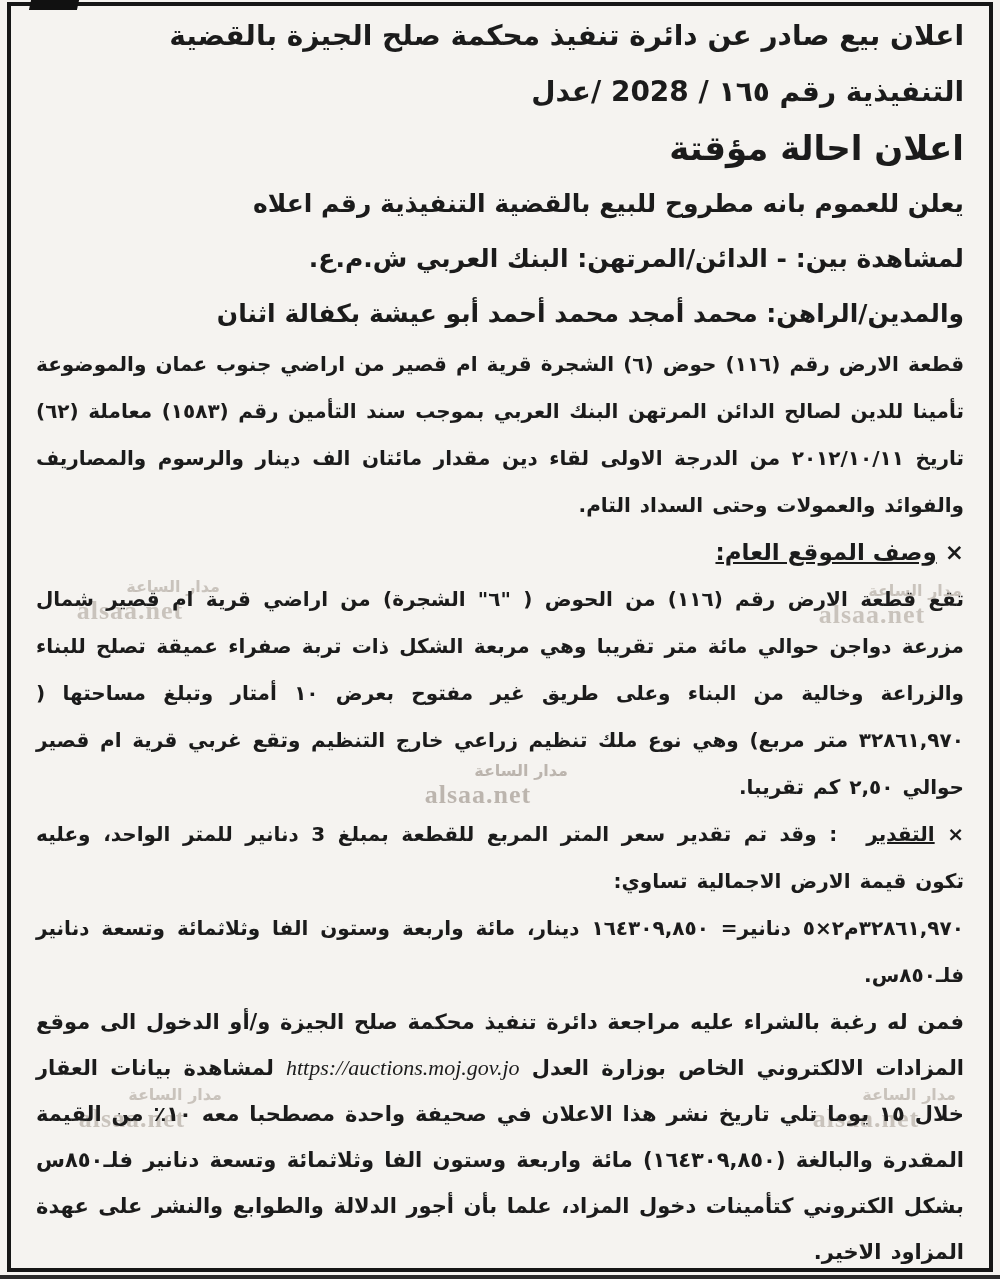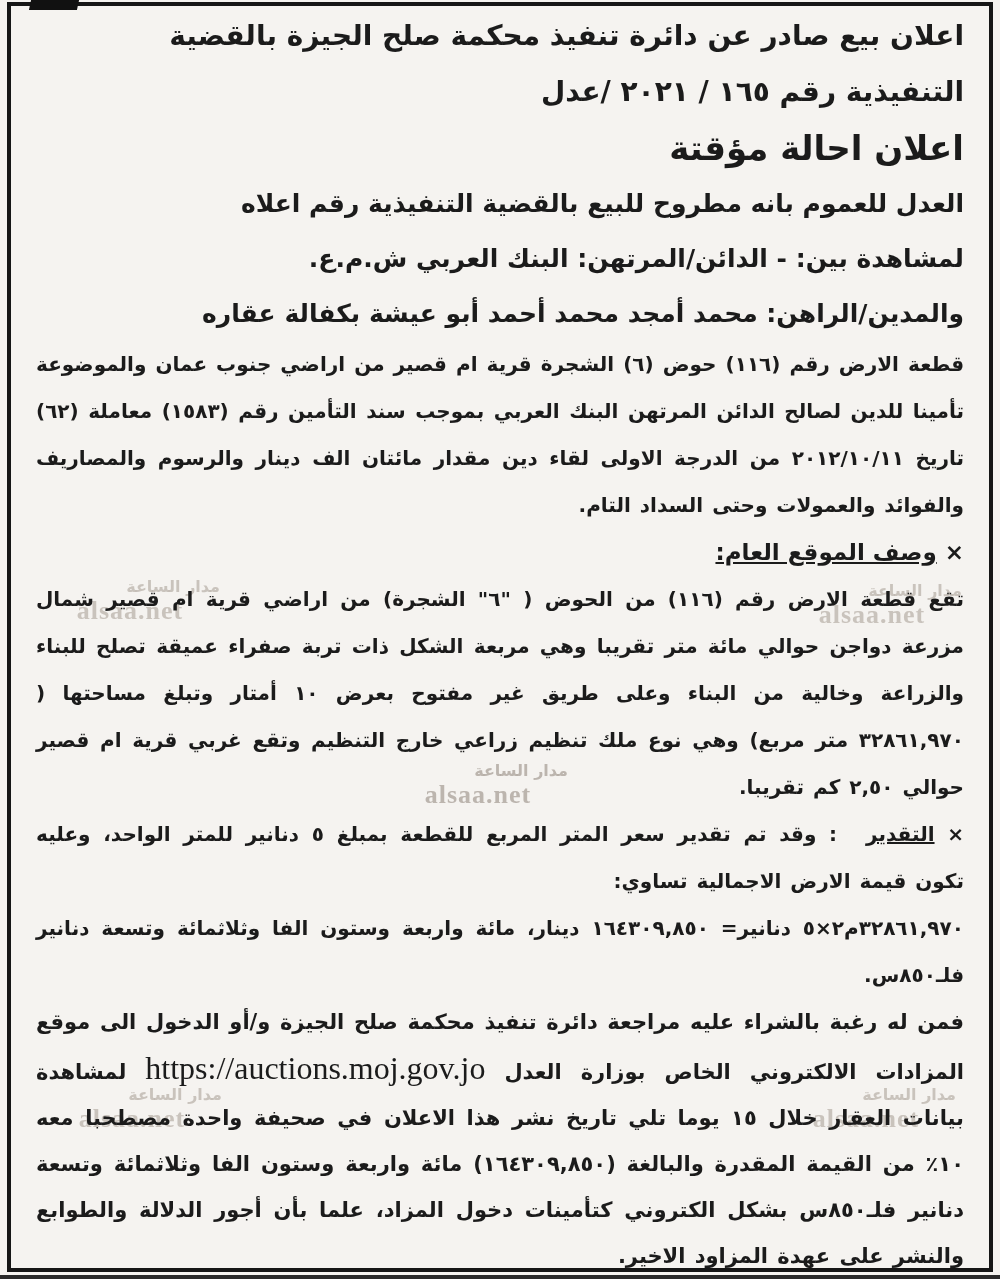--- a/index.html
+++ b/index.html
@@ -52,24 +52,25 @@
   .section-head {
     font-size: 23px;
     font-weight: 700;
     line-height: 47px;
     text-align: right;
   }
   .underline { text-decoration: underline; margin-left: 29px; }
   .url {
     font-family: "Liberation Serif", serif;
     font-weight: 400;
-    font-size: 32px;
+    font-size: 22px;
     white-space: nowrap;
     direction: ltr;
     unicode-bidi: embed;
+    font-style: italic;
   }
   .watermark {
     position: absolute;
     width: 180px;
     text-align: center;
     color: rgba(152, 142, 131, 0.48);
     pointer-events: none;
     line-height: 1.15;
   }
   .watermark .wm-ar { display: block; font-size: 16px; font-weight: 700; text-align: right; }
@@ -110,33 +111,33 @@
     <span class="wm-ar">مدار الساعة</span>
     <span class="wm-latin">alsaa.net</span>
   </div>
   <div class="watermark wm-5">
     <span class="wm-ar">مدار الساعة</span>
     <span class="wm-latin">alsaa.net</span>
   </div>
 
   <div class="content" dir="rtl">
     <div class="hline h1">اعلان بيع صادر عن دائرة تنفيذ محكمة صلح الجيزة بالقضية</div>
-    <div class="hline h1">التنفيذية رقم ١٦٥ / ٢٠٢١ /عدل</div>
+    <div class="hline h1">التنفيذية رقم ١٦٥ / 2028 /عدل</div>
     <div class="hline h2">اعلان احالة مؤقتة</div>
-    <div class="hline h3">العدل للعموم بانه مطروح للبيع بالقضية التنفيذية رقم اعلاه</div>
+    <div class="hline h3">يعلن للعموم بانه مطروح للبيع بالقضية التنفيذية رقم اعلاه</div>
     <div class="hline h3">لمشاهدة بين: - الدائن/المرتهن: البنك العربي ش.م.ع.</div>
-    <div class="hline h3">والمدين/الراهن: محمد أمجد محمد أحمد أبو عيشة بكفالة عقاره</div>
+    <div class="hline h3">والمدين/الراهن: محمد أمجد محمد أحمد أبو عيشة بكفالة اثنان</div>
 
     <p class="body">قطعة الارض رقم (١١٦) حوض (٦) الشجرة قرية ام قصير من اراضي جنوب عمان والموضوعة تأمينا للدين لصالح الدائن المرتهن البنك العربي بموجب سند التأمين رقم (١٥٨٣) معاملة (٦٢) تاريخ ٢٠١٢/١٠/١١ من الدرجة الاولى لقاء دين مقدار مائتان الف دينار والرسوم والمصاريف والفوائد والعمولات وحتى السداد التام.</p>
 
     <div class="section-head"><span>× </span><span class="underline">وصف الموقع العام:</span></div>
 
     <p class="body">تقع قطعة الارض رقم (١١٦) من الحوض ( "٦" الشجرة) من اراضي قرية ام قصير شمال مزرعة دواجن حوالي مائة متر تقريبا وهي مربعة الشكل ذات تربة صفراء عميقة تصلح للبناء والزراعة وخالية من البناء وعلى طريق غير مفتوح بعرض ١٠ أمتار وتبلغ مساحتها ( ٣٢٨٦١,٩٧٠ متر مربع) وهي نوع ملك تنظيم زراعي خارج التنظيم وتقع غربي قرية ام قصير حوالي ٢,٥٠ كم تقريبا.</p>
 
-    <p class="body"><span>× </span><span class="underline">التقدير</span><span>: وقد تم تقدير سعر المتر المربع للقطعة بمبلغ ٥ دنانير للمتر الواحد، وعليه تكون قيمة الارض الاجمالية تساوي:</span></p>
+    <p class="body"><span>× </span><span class="underline">التقدير</span><span>: وقد تم تقدير سعر المتر المربع للقطعة بمبلغ 3 دنانير للمتر الواحد، وعليه تكون قيمة الارض الاجمالية تساوي:</span></p>
 
     <p class="body">٣٢٨٦١,٩٧٠م٢×٥ دنانير= ١٦٤٣٠٩,٨٥٠ دينار، مائة واربعة وستون الفا وثلاثمائة وتسعة دنانير فلـ٨٥٠س.</p>
 
 
     <p class="body smaller"><span>فمن له رغبة بالشراء عليه مراجعة دائرة تنفيذ محكمة صلح الجيزة و/أو الدخول الى موقع المزادات الالكتروني الخاص بوزارة العدل </span><span class="url">https://auctions.moj.gov.jo</span><span> لمشاهدة بيانات العقار خلال ١٥ يوما تلي تاريخ نشر هذا الاعلان في صحيفة واحدة مصطحبا معه ١٠٪ من القيمة المقدرة والبالغة (١٦٤٣٠٩,٨٥٠) مائة واربعة وستون الفا وثلاثمائة وتسعة دنانير فلـ٨٥٠س بشكل الكتروني كتأمينات دخول المزاد، علما بأن أجور الدلالة والطوابع والنشر على عهدة المزاود الاخير.</span></p>
 
   </div>
 </div>
 
 </body></html>

